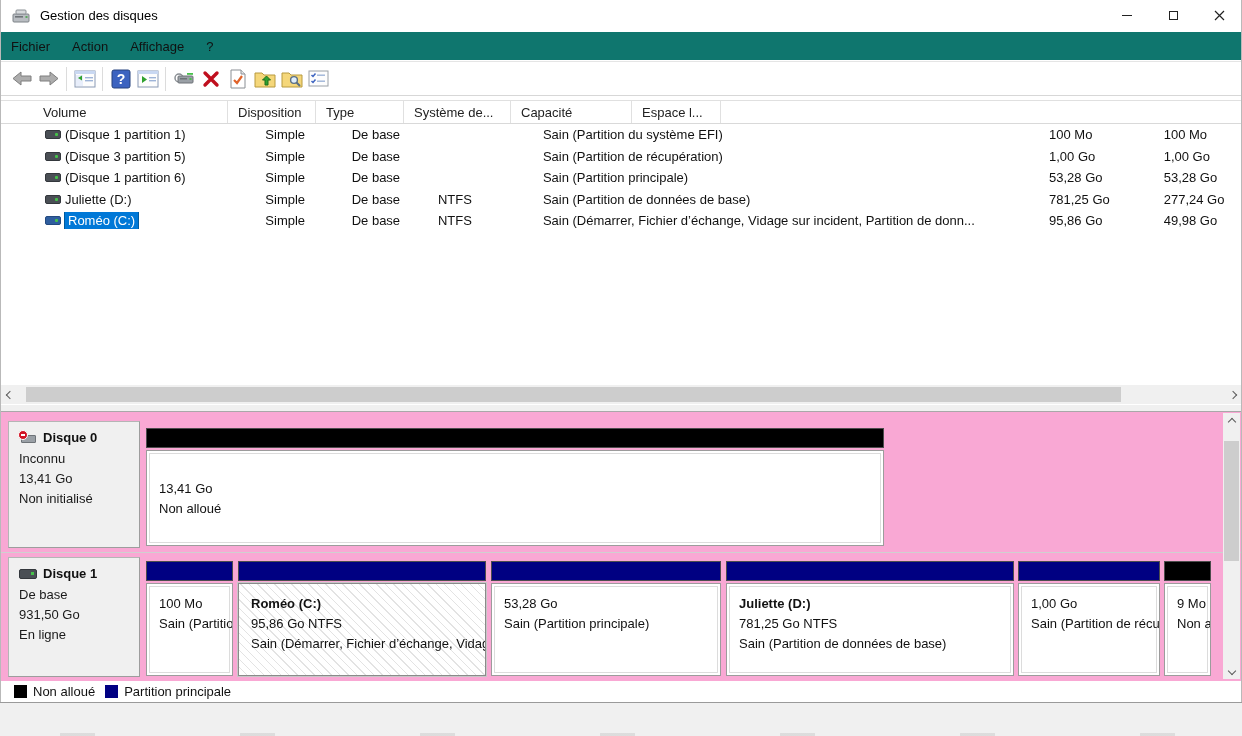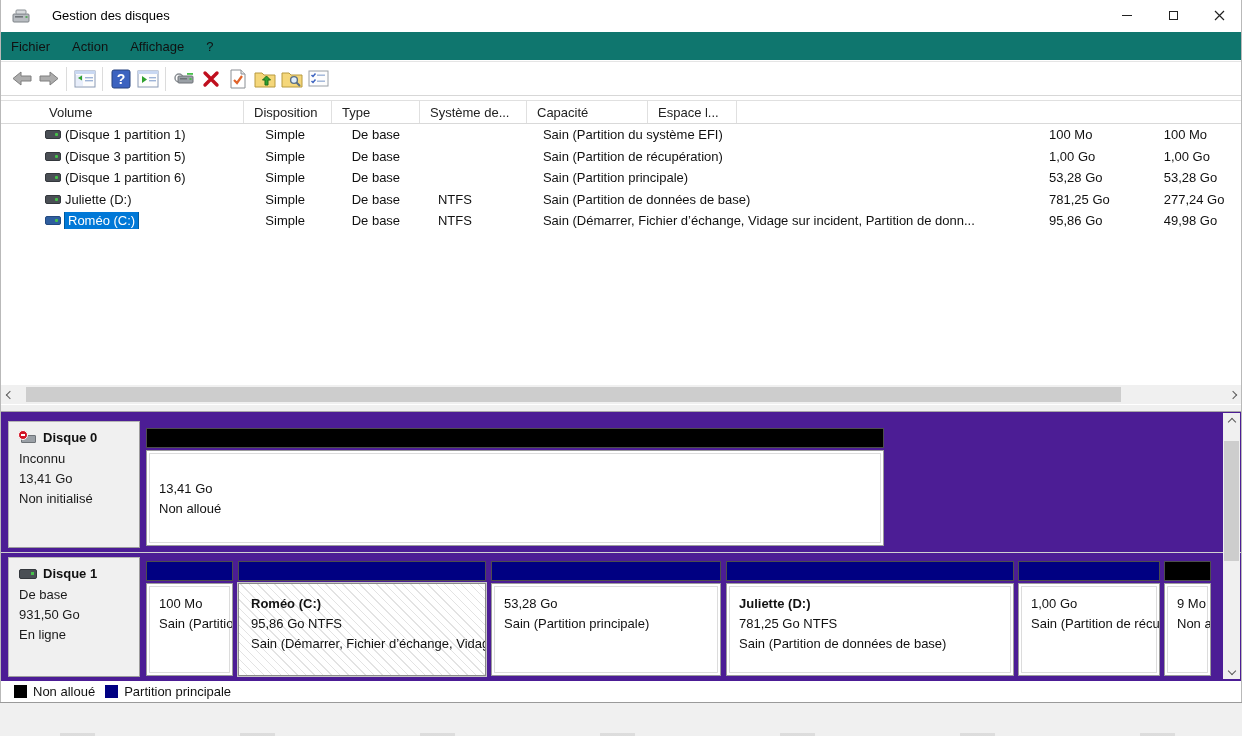--- a/index.html
+++ b/index.html
@@ -6,21 +6,21 @@
   html,body { width:1242px; height:736px; }
   body { font-family:"Liberation Sans", sans-serif; background:#f0f0f0; position:relative; overflow:hidden; color:#111; }
   .window { position:absolute; left:0; top:0; width:1242px; height:703px; background:#fff; }
   .edge-l { position:absolute; left:0; top:0; width:1px; height:703px; background:#b9b9b9; }
   .edge-r { position:absolute; right:0; top:0; width:1px; height:703px; background:#b9b9b9; }
   .edge-b { position:absolute; left:0; top:702px; width:1242px; height:1px; background:#9a9a9a; }
 
   
   .titlebar { position:absolute; left:0; top:0; width:1242px; height:30px; background:#fff; display:flex; align-items:center; }
   .title-icon { margin-left:12px; width:20px; height:16px; position:relative; }
-  .title-text { margin-left:20px; font-size:13px; color:#000; }
+  .title-text { margin-left:8px; font-size:13px; color:#000; }
   .win-controls { position:absolute; right:0; top:0; height:30px; display:flex; }
   .win-btn { width:46px; height:30px; display:flex; align-items:center; justify-content:center; cursor:default; }
   .glyph-min { width:10px; height:1px; background:#222; }
   .glyph-max { width:9px; height:9px; border:1px solid #222; }
 
   
   .menubar { position:absolute; left:0; top:32px; width:1242px; height:28px; display:flex; align-items:center; background:#0f766e; }
   .menu-item { font-size:13px; padding:4px 11px; color:#111; }
 
   
@@ -46,21 +46,21 @@
   .hs-arrow { position:absolute; top:0; width:17px; height:19px; display:flex; align-items:center; justify-content:center; }
   .hs-arrow.left { left:0; } .hs-arrow.right { right:0; }
   .chev { width:6px; height:6px; border-left:1.5px solid #5a5a5a; border-bottom:1.5px solid #5a5a5a; }
   .chev.l { transform:rotate(45deg); } .chev.r { transform:rotate(225deg); }
   .chev.u { transform:rotate(135deg); } .chev.d { transform:rotate(-45deg); }
 
   
   .splitter { position:absolute; left:0; top:404px; width:1242px; height:8px; background:#f0f0f0; border-top:1px solid #ffffff; border-bottom:1px solid #a8a8a8; }
 
   
-  .diskpane { position:absolute; left:1px; top:412px; width:1240px; height:269px; background:#4c1d95; }
+  .diskpane { position:absolute; left:1px; top:412px; width:1240px; height:269px; background:#f9a8d4; }
   .disk-label { position:absolute; left:7px; width:132px; background:#f0f0f0; border:1px solid #b5b5b5; border-right-color:#9d9d9d; border-bottom-color:#9d9d9d; padding:8px 0 0 10px; font-size:13px; }
   .disk-label .dname { font-weight:bold; font-size:13px; display:flex; align-items:center; margin-bottom:4px; }
   .disk-label .dline { line-height:20px; color:#1a1a1a; }
   .d0-icon { width:18px; height:12px; position:relative; margin-right:6px; }
   .d0-disk { position:absolute; left:2px; top:3px; width:15px; height:8px; background:#9aa0a6; border:1px solid #6e7378; border-radius:1px; }
   .d0-badge { position:absolute; left:-1px; top:-2px; width:10px; height:10px; background:#d11224; border-radius:50%; border:1px solid #fff; }
   .d0-badge::after { content:""; position:absolute; left:2px; top:3.5px; width:4px; height:1.6px; background:#fff; }
   .d1-icon { width:18px; height:10px; background:#4a4f55; border:1px solid #33373c; border-radius:2px; margin-right:6px; position:relative; }
   .d1-icon::after { content:""; position:absolute; right:2px; top:2px; width:3px; height:3px; background:#46c24a; }
 
@@ -207,21 +207,21 @@
         <path d="M3.5 5 L5 6.5 L7.5 3.5" fill="none" stroke="#3c63c0" stroke-width="1.5"></path>
         <rect x="9" y="4.5" width="8" height="1.4" fill="#9eb4d8"></rect>
         <path d="M3.5 11 L5 12.5 L7.5 9.5" fill="none" stroke="#3c63c0" stroke-width="1.5"></path>
         <rect x="9" y="10.5" width="8" height="1.4" fill="#9eb4d8"></rect>
       </svg>
     </div>
   </div>
 
   <div class="listview">
     <div class="lv-header">
-      <div class="hcell" style="width:227px; padding-left:32px;margin-left:16px;">Volume</div>
+      <div class="hcell" style="width:227px; padding-left:42px;">Volume</div>
       <div class="hcell" style="width:88px;">Disposition</div>
       <div class="hcell" style="width:88px;">Type</div>
       <div class="hcell" style="width:107px;">Système de...</div>
       <div class="hcell" style="width:121px;text-align:right;">Capacité</div>
       <div class="hcell" style="width:89px;">Espace l...</div>
       <div class="hcell" style="flex:1; border-right:none;"></div>
     </div>
 
     <div class="trow">
       <div class="tcell vol-cell" style="width:227px;">

